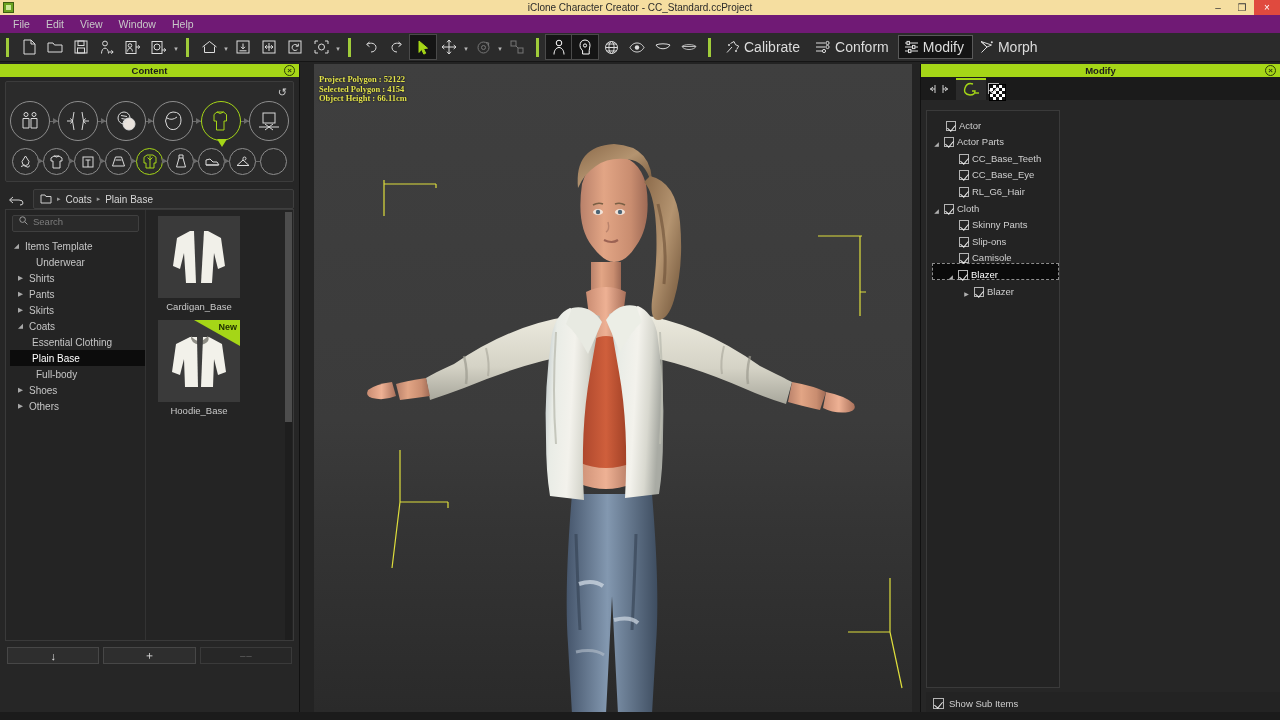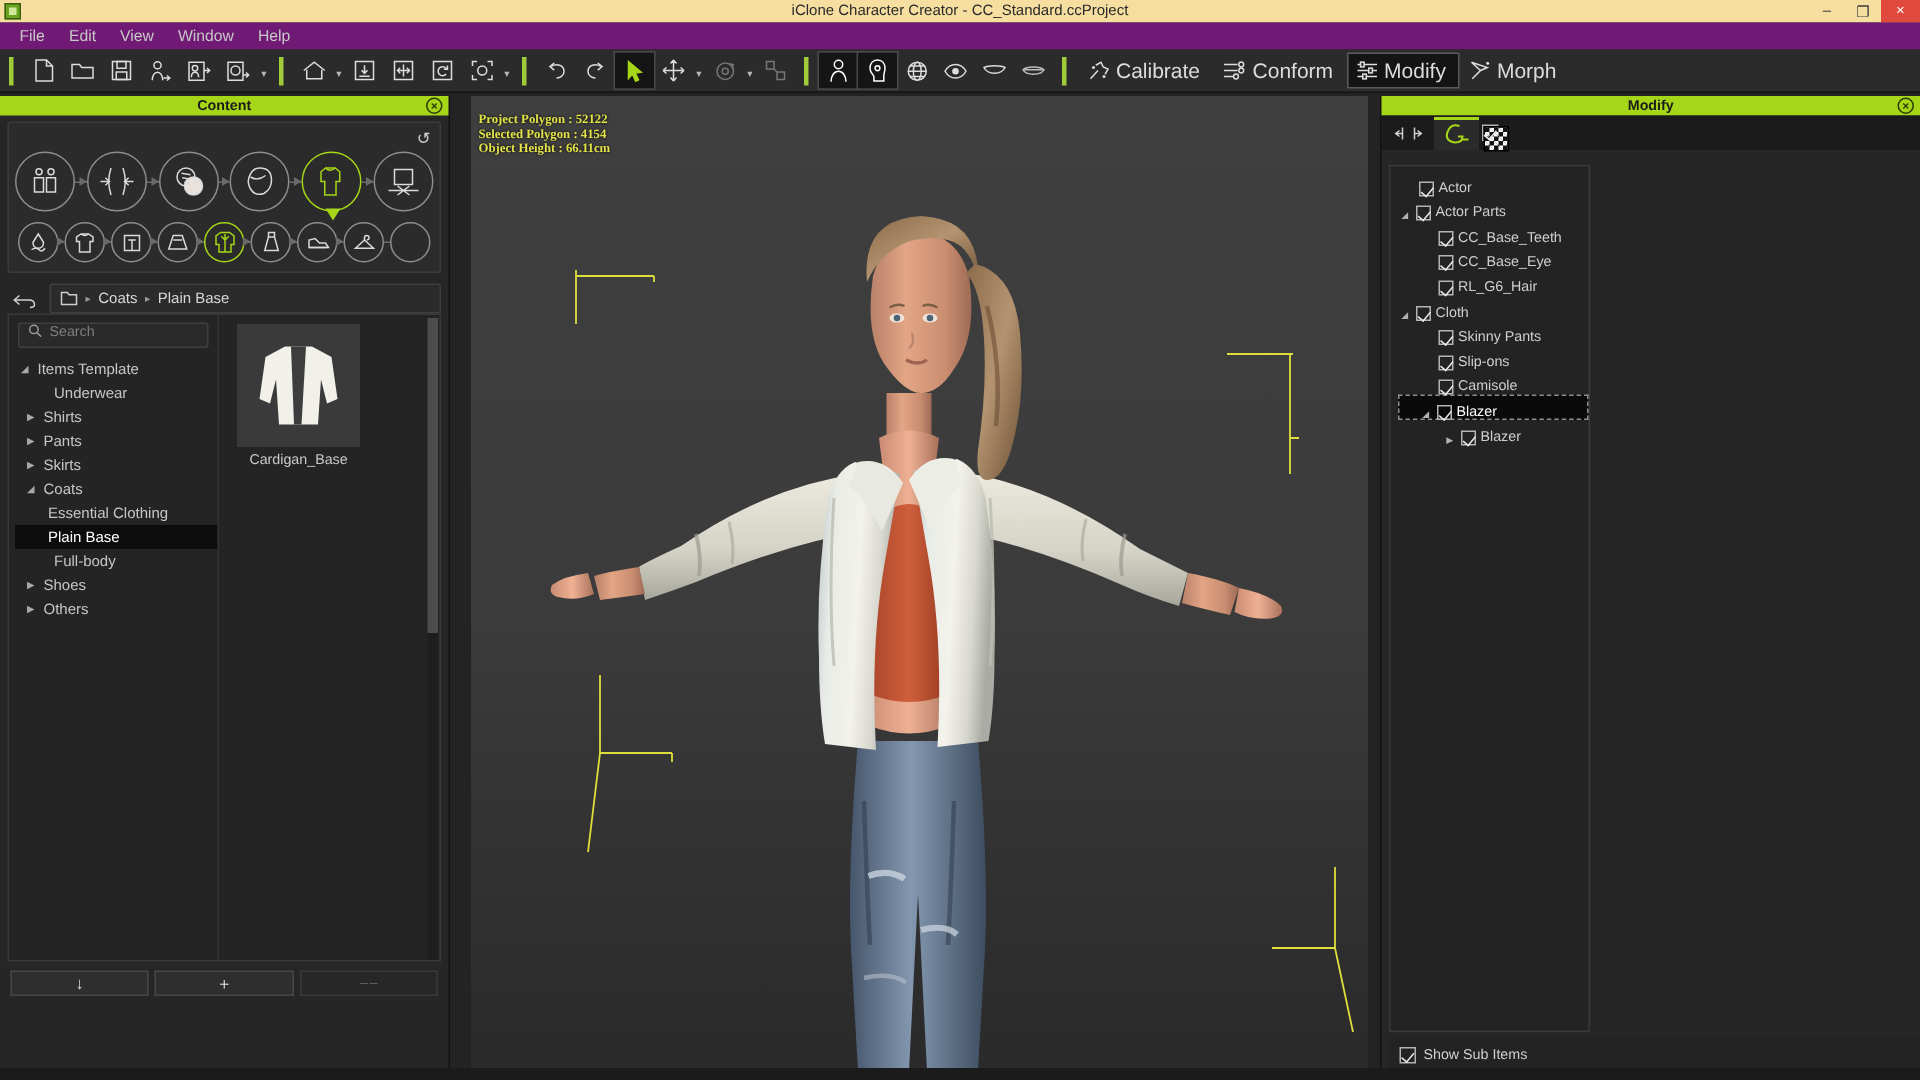--- a/index.html
+++ b/index.html
@@ -812,20 +812,33 @@
             <div class="thumb-cell">
               <div class="thumb-img">
                 <svg width="70" height="66" viewBox="0 0 70 66">
                   <path d="M26 7 13 14 9 42l7 3 4-16 2 30h26l2-30 4 16 7-3-4-28L44 7z" fill="#f1f0e9"></path>
                   <path d="M30 7h10l-3 52h-5z" fill="#3d3d3d"></path>
                 </svg>
               </div>
               <div class="thumb-label">Cardigan_Base</div>
             </div>
 
+            <div class="thumb-cell">
+              <div class="thumb-img">
+                <svg width="70" height="66" viewBox="0 0 70 66">
+                  <path d="M26 9 12 16 8 44l8 3 4-16 1 28h28l1-28 4 16 8-3-4-28L45 9z" fill="#f2f1ea"></path>
+                  <path d="M27 8q8 10 17 0 3 7-8 9-10-2-9-9z" fill="#8d8c84"></path>
+                  <path d="M33 9h6l-2 50h-3z" fill="#3d3d3d"></path>
+                </svg>
+                <div class="newbadge">
+                  <span>New</span>
+                </div>
+              </div>
+              <div class="thumb-label">Hoodie_Base</div>
+            </div>
 
           </div>
           <div class="grid-scroll">
             <div class="grid-thumbbar"></div>
           </div>
         </div>
       </div>
 
       <div class="cp-bottom">
         <div class="cp-btn">↓</div>

